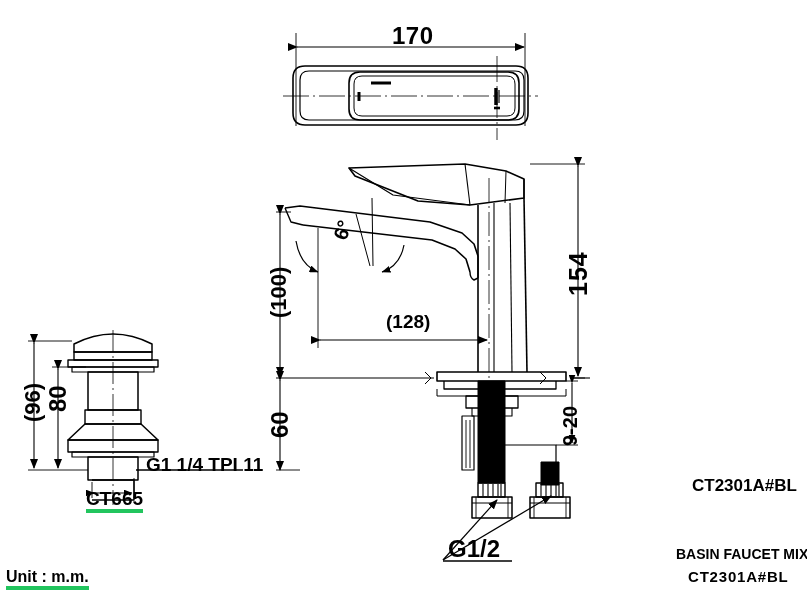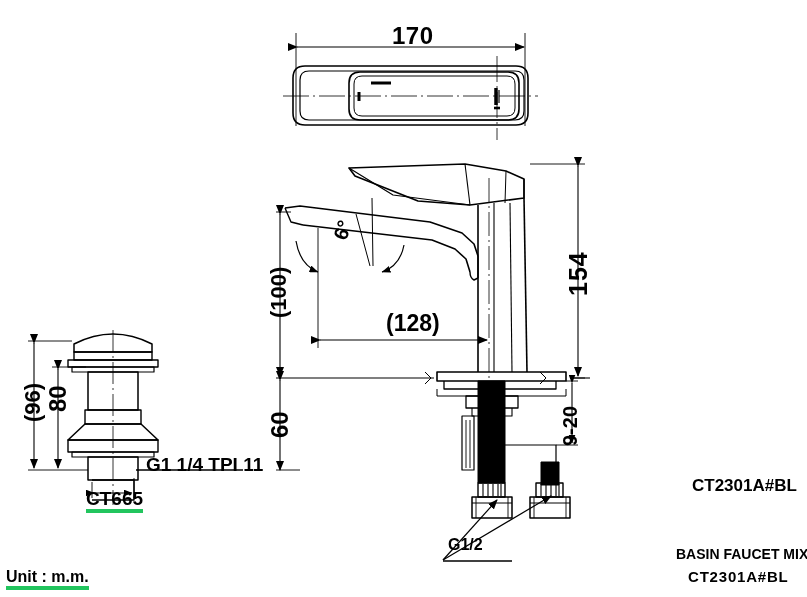--- a/index.html
+++ b/index.html
@@ -200,28 +200,28 @@
   </svg>
 
   <div class="lbl" style="left:392px;top:24px;font-size:24px;letter-spacing:0.5px;">170</div>
 
   <div class="lbl rot90" style="left:566px;top:296px;font-size:25px;letter-spacing:1px;">154</div>
 
   <div class="lbl rot90" style="left:268px;top:318px;font-size:22px;">(100)</div>
 
   <div class="lbl rot90" style="left:268px;top:438px;font-size:24px;">60</div>
 
-  <div class="lbl" style="left:386px;top:312px;font-size:23px;">(128)</div>
+  <div class="lbl" style="left:386px;top:312px;font-size:19px;">(128)</div>
 
   <div class="lbl" style="left:330px;top:236px;font-size:20px;
               transform:rotate(-72deg);transform-origin:left top;">6°</div>
 
   <div class="lbl rot90" style="left:560px;top:446px;font-size:20px;">9-20</div>
 
-  <div class="lbl" style="left:448px;top:537px;font-size:16px;">G1/2</div>
+  <div class="lbl" style="left:448px;top:537px;font-size:24px;">G1/2</div>
 
   <div class="lbl rot90" style="left:22px;top:422px;font-size:22px;">(96)</div>
 
   <div class="lbl rot90" style="left:46px;top:412px;font-size:24px;">80</div>
 
   <div class="lbl" style="left:146px;top:455px;font-size:19px;text-align:center;">G1 1/4 TPI 11</div>
 
   <div class="lbl u-line" style="left:86px;top:489px;font-size:19px;">CT665</div>
 
   <div class="lbl" style="left:692px;top:477px;font-size:17px;">CT2301A#BL</div>

